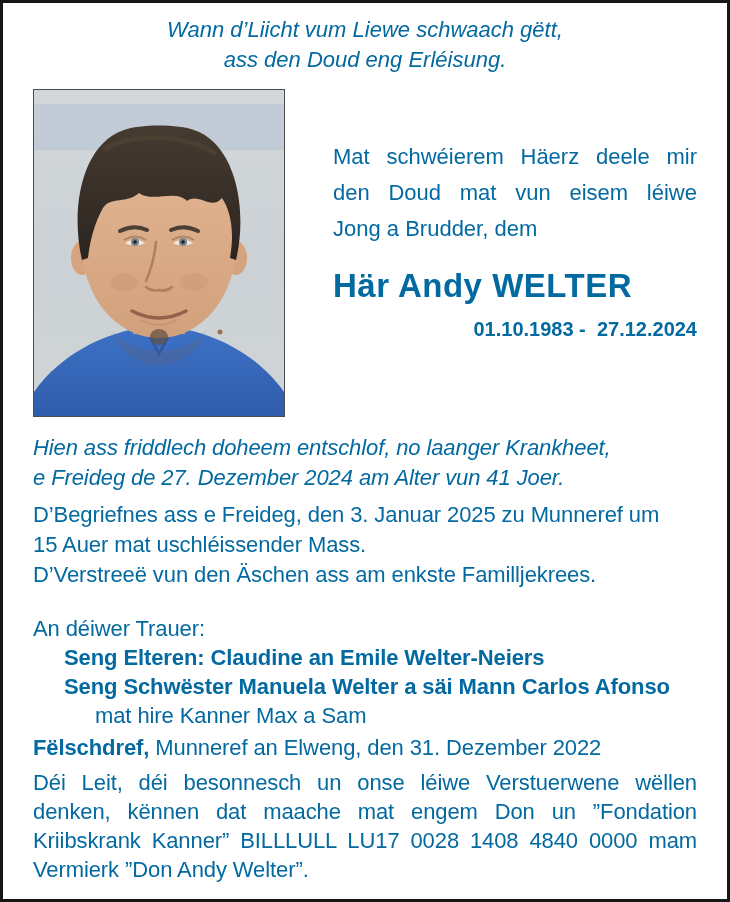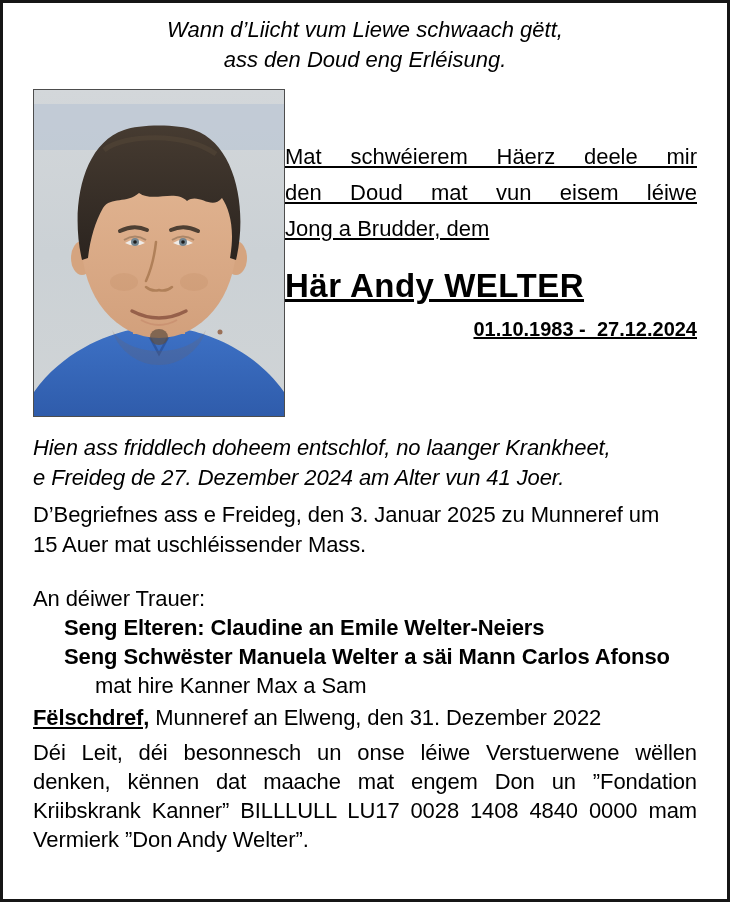--- a/index.html
+++ b/index.html
@@ -1,41 +1,41 @@
 <!DOCTYPE html>
 <html><head>
 <meta charset="utf-8">
 <style>
   html,body { margin:0; padding:0; background:#ffffff; }
   .card {
     width:730px; height:902px; box-sizing:border-box;
     border:3px solid #161616; background:#ffffff;
     padding:4px 30px 16px 30px;
     font-family:"Liberation Sans", sans-serif;
-    color:#000000; overflow:hidden;
+    color:#0369a1; overflow:hidden;
   }
   .epigraph { text-align:center; font-style:italic; font-size:22px; line-height:30px; margin-top:8px; }
   .top-row { display:flex; margin-top:14px; }
   .photo-frame { width:250px; height:326px; border:1px solid #4d4d4d; flex:none; overflow:hidden; }
   .photo-frame svg { display:block; }
-  .right-col { flex:1; padding-top:50px;text-decoration:underline; }
+  .right-col { flex:1; margin-left:48px; padding-top:50px; }
   .intro { font-size:22px; line-height:36px; }
   .jblock > div:not(:last-child) { text-align:justify; text-align-last:justify; }
   .deceased-name { font-size:33px; font-weight:bold; margin-top:20px; letter-spacing:.5px; white-space:nowrap; }
   .dates { font-size:20px; font-weight:bold; text-align:right; margin-top:13px; white-space:pre; }
   .body-text { font-size:22px; letter-spacing:-.1px; }
   .para .line { line-height:30px; white-space:nowrap; }
   .p-death { margin-top:16px;font-style:italic; }
   .p-funeral { margin-top:7px; }
   .p-mourning { margin-top:24px; }
   .p-mourning .line { line-height:29px; white-space:nowrap; }
   .indent1 { padding-left:31px;font-weight:bold; }
   .indent2 { padding-left:62px; }
   .dateline { margin-top:3px; line-height:30px; }
-  .dateline .place { font-weight:bold;text-decoration:underline; }
+  .dateline .place { font-weight:bold; }
   .p-donation { margin-top:5px; }
   .p-donation .line { line-height:29px; white-space:normal; }
 </style>
 </head>
 <body>
 
 <div class="card">
 
   <div class="epigraph">
     <div>Wann d’Liicht vum Liewe schwaach gëtt,</div>
@@ -108,20 +108,21 @@
   </div>
 
   <div class="body-text">
     <div class="para p-death">
         <div class="line">Hien ass friddlech doheem entschlof, no laanger Krankheet,</div>
         <div class="line">e Freideg de 27. Dezember 2024 am Alter vun 41 Joer.</div>
       </div>
     <div class="para p-funeral">
         <div class="line">D’Begriefnes ass e Freideg, den 3. Januar 2025 zu Munneref um</div>
         <div class="line">15 Auer mat uschléissender Mass.</div>
+        <div class="line">D’Verstreeë vun den Äschen ass am enkste Familljekrees.</div>
       </div>
     <div class="para p-mourning">
       <div class="line">An déiwer Trauer:</div>
       <div>
           <div class="line indent1">Seng Elteren: Claudine an Emile Welter-Neiers</div>
           <div class="line indent1">Seng Schwëster Manuela Welter a säi Mann Carlos Afonso</div>
           <div class="line indent2">mat hire Kanner Max a Sam</div>
         </div>
     </div>
     <div class="dateline">

